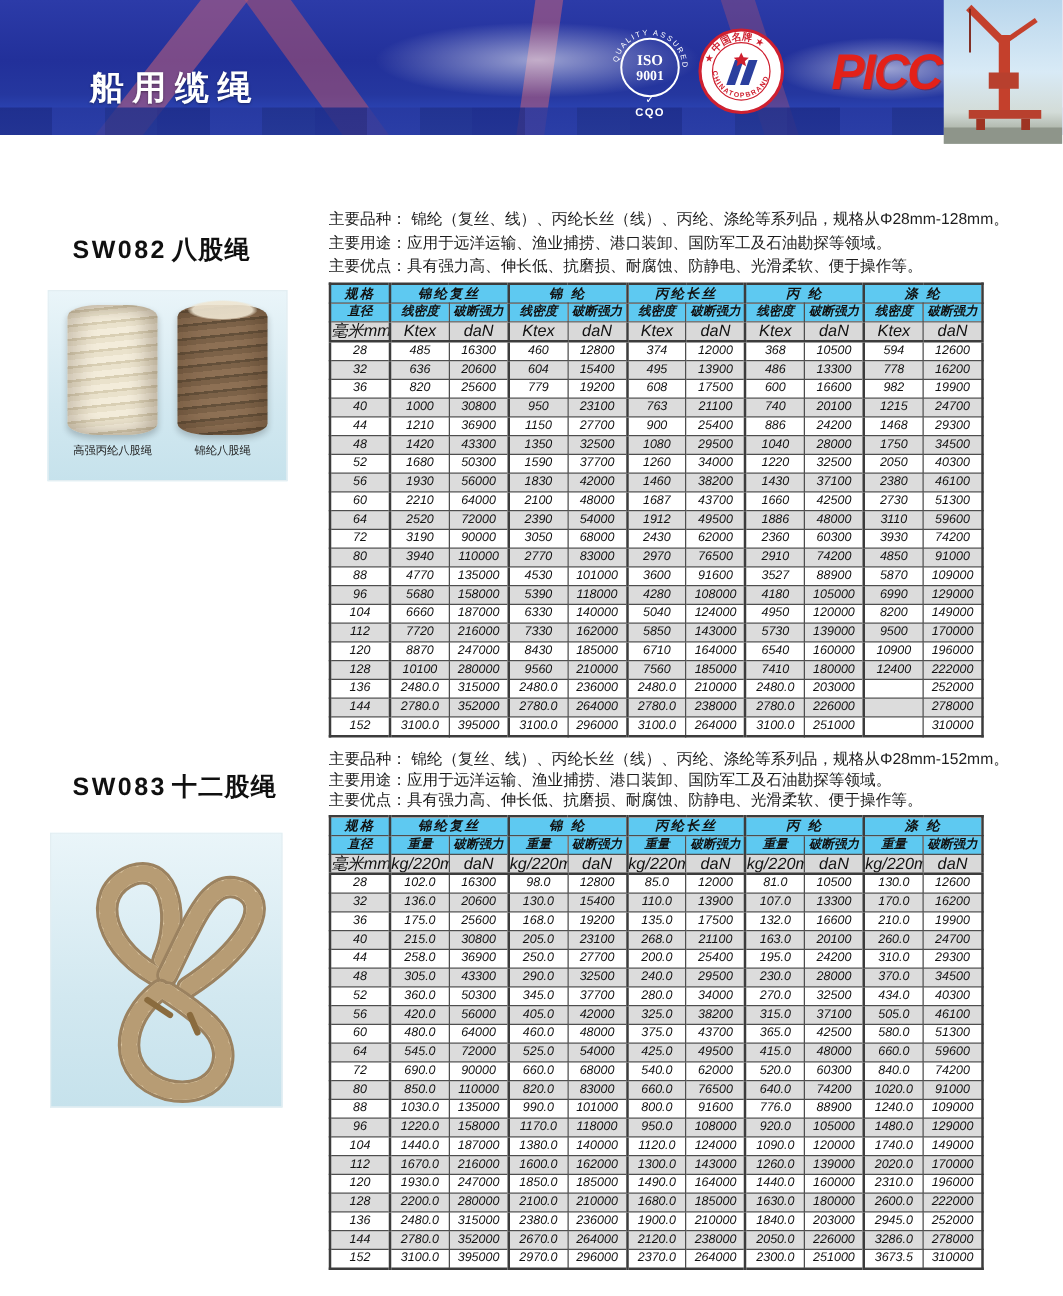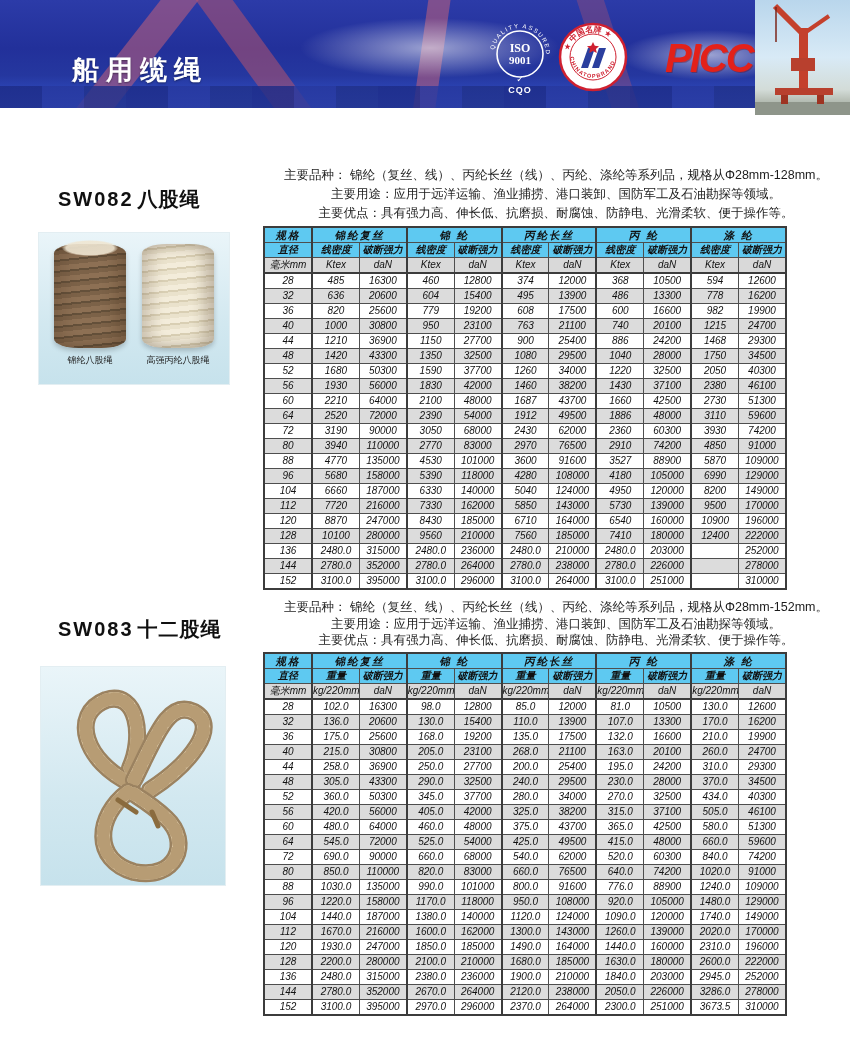--- a/index.html
+++ b/index.html
@@ -41,35 +41,35 @@
   .coil{width:72px;height:104px;border-radius:34%/9%;
         box-shadow:inset -10px 0 14px rgba(60,40,20,.25),inset 10px 0 14px rgba(60,40,20,.18),0 3px 5px rgba(0,0,0,.2);}
   .coil.white{background:repeating-linear-gradient(174deg,#f3ecda 0 5px,#d9cfb4 5px 7px,#eae2cc 7px 11px);}
   .coil.brown{background:repeating-linear-gradient(174deg,#8d7054 0 5px,#64503a 5px 7px,#7c6248 7px 11px);position:relative;}
   .coil.brown::after{content:"";position:absolute;left:8px;top:-4px;width:56px;height:16px;border-radius:50%;
         background:radial-gradient(ellipse at center,#efe6d2 0 60%,rgba(239,230,210,0) 72%);opacity:.9;}
   .coil-label{font-size:9px;color:#222;margin-top:6px;white-space:nowrap;}
   .card2{left:40px;top:666px;width:186px;height:220px;}
 
   
-  .desc{position:absolute;left:263px;width:586px;font-size:12.5px;color:#1c1c1c;text-align:center;}
+  .desc{position:absolute;left:263px;width:586px;font-size:12.5px;color:#1c1c1c;}
   .desc.d1{top:166px;line-height:19px;}
   .desc.d2{top:599px;line-height:16.5px;}
   .desc div{white-space:nowrap;}
 
   
   table.dtable{position:absolute;border-collapse:collapse;table-layout:fixed;width:524px;
         font-size:10px;color:#111;text-align:center;border:2px solid #3c3c3c;font-style:italic;}
   table.dtable.tbl1{left:263px;top:226px;}
   table.dtable.tbl2{left:263px;top:652px;}
   .dtable th,.dtable td{border:1px solid #4e4e4e;padding:0;height:14px;line-height:14px;
         overflow:hidden;white-space:nowrap;font-weight:normal;}
   .dtable th.group{background:#5ec9f1;font-weight:bold;font-size:10.5px;letter-spacing:2px;}
   .dtable th.sub{background:#5ec9f1;font-weight:bold;}
-  .dtable th.unit{background:#d9d9d9;font-size:10px;}
+  .dtable th.unit{background:#d9d9d9;font-size:13px;}
   .dtable thead tr:last-child th{border-bottom:2px solid #3c3c3c;}
   .dtable .gb{border-left:2px solid #3c3c3c;}
   .dtable tbody tr:nth-child(even) td{background:#dcdcdc;}
   .dtable tbody tr:nth-child(odd) td{background:#ffffff;}
 </style>
 </head>
 <body>
 
 <div class="page">
 
@@ -138,26 +138,26 @@
   </div>
 
   <div class="desc d1">
     <div>主要品种： 锦纶（复丝、线）、丙纶长丝（线）、丙纶、涤纶等系列品，规格从Φ28mm-128mm。</div>
     <div>主要用途：应用于远洋运输、渔业捕捞、港口装卸、国防军工及石油勘探等领域。</div>
     <div>主要优点：具有强力高、伸长低、抗磨损、耐腐蚀、防静电、光滑柔软、便于操作等。</div>
   </div>
 
   <div class="img-card card1">
     <div class="coil-wrap">
+      <div class="coil white"></div>
+      <div class="coil-label">高强丙纶八股绳</div>
+    </div>
+    <div class="coil-wrap">
       <div class="coil brown"></div>
       <div class="coil-label">锦纶八股绳</div>
-    </div>
-    <div class="coil-wrap">
-      <div class="coil white"></div>
-      <div class="coil-label">高强丙纶八股绳</div>
     </div>
   </div>
 
   <table class="dtable tbl1">
     <colgroup>
         <col style="width:48px">
       </colgroup>
   <thead>
         <tr>
           <th class="group" colspan="1">规格</th>

